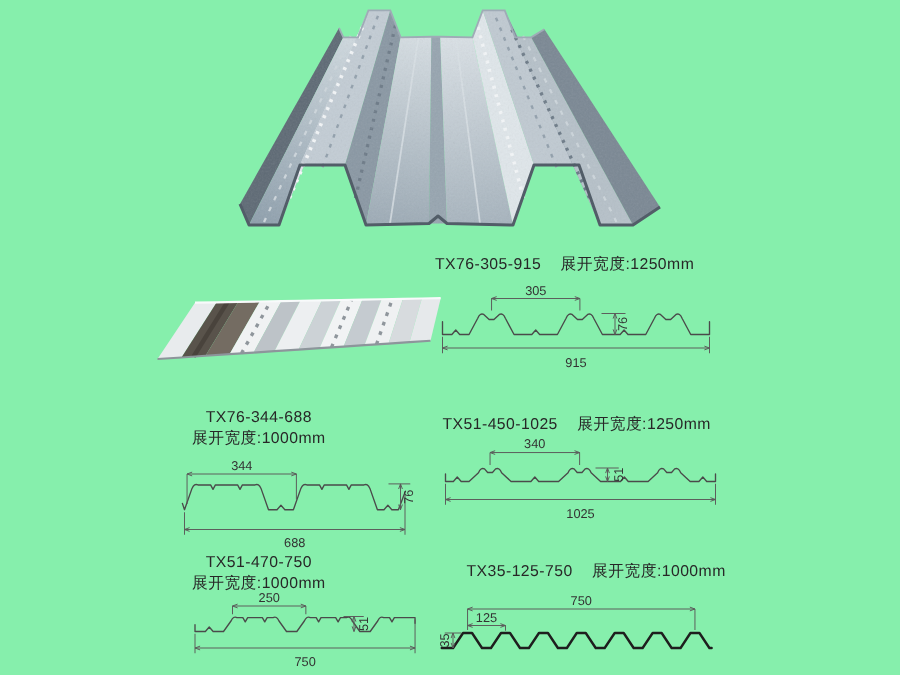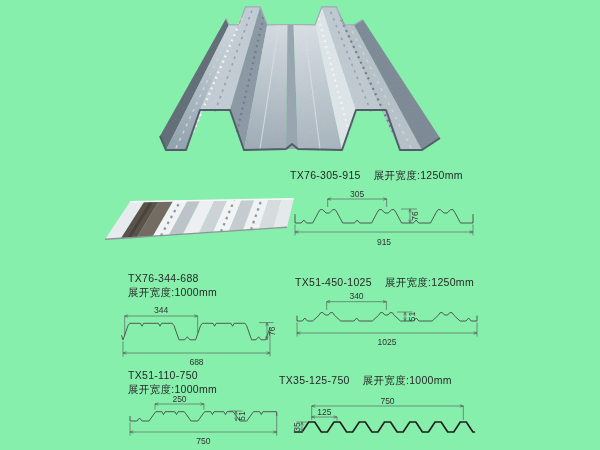--- a/index.html
+++ b/index.html
@@ -1,20 +1,20 @@
 <!DOCTYPE html>
 <html><head>
 <meta charset="utf-8">
 <style>
   html,body{margin:0;padding:0;background:#fff;}
   .stage{position:relative;width:600px;height:450px;background:#86efac;overflow:hidden;
          font-family:"Liberation Sans",sans-serif;}
   .abs{position:absolute;}
   .title{position:absolute;font-size:10.5px;color:#272727;white-space:nowrap;letter-spacing:.3px;}
-  .title.lines div{line-height:13.5px;}
+  .title.lines div{line-height:13.5px;text-align:center;}
   .tgap{display:inline-block;width:13px;}
   svg{overflow:visible;}
   .pf{fill:none;stroke:#4a4a4a;stroke-width:.9;stroke-linejoin:round;stroke-linecap:round;}
   .pf.heavy{stroke:#1e1e1e;stroke-width:1.6;}
   .dm{fill:none;stroke:#5a5a5a;stroke-width:.65;}
   .dt{font-size:8.5px;fill:#333;font-family:"Liberation Sans",sans-serif;}
 </style>
 </head>
 <body>
 
@@ -103,24 +103,24 @@
     <span>TX76-305-915</span><span class="tgap"></span><span>展开宽度:1250mm</span>
   </div>
   <div class="title lines" style="left:128px;top:272px">
     <div>TX76-344-688</div>
     <div>展开宽度:1000mm</div>
   </div>
   <div class="title" style="left:295px;top:276px">
     <span>TX51-450-1025</span><span class="tgap"></span><span>展开宽度:1250mm</span>
   </div>
   <div class="title lines" style="left:128px;top:369px">
-    <div>TX51-110-750</div>
+    <div>TX51-470-750</div>
     <div>展开宽度:1000mm</div>
   </div>
-  <div class="title" style="left:279px;top:374px">
+  <div class="title" style="left:311px;top:374px">
     <span>TX35-125-750</span><span class="tgap"></span><span>展开宽度:1000mm</span>
   </div>
 
   <svg class="abs diag" style="left:290px;top:184px;width:195px;height:66px" viewBox="0 0 195 66">
     <path class="pf" d="M 5,30.5 L 5,39 L 11.25,39 L 13.85,36 L 16.45,39 L 22.7,39 L 28.5,28.2 Q 30,24.4 32.5,25.6 L 36.1,29 L 39.3,29 L 42.9,25.6 Q 45.4,24.4 46.9,28.2 L 52.7,39 L 64.55,39 L 67.15,36 L 69.75,39 L 81.6,39 L 87.4,28.2 Q 88.9,24.4 91.4,25.6 L 95,29 L 98.2,29 L 101.8,25.6 Q 104.3,24.4 105.8,28.2 L 111.6,39 L 123.45,39 L 126.05,36 L 128.65,39 L 140.5,39 L 146.3,28.2 Q 147.8,24.4 150.3,25.6 L 153.9,29 L 157.1,29 L 160.7,25.6 Q 163.2,24.4 164.7,28.2 L 170.5,39 L 183,39 L 183,30.5"></path>
     <path class="dm" d="M 37.7,15 L 96.6,15 M 41.1,13.75 L 37.7,15 L 41.1,16.25 M 93.2,13.75 L 96.6,15 L 93.2,16.25 M 5,48 L 183,48 M 8.4,46.75 L 5,48 L 8.4,49.25 M 179.6,46.75 L 183,48 L 179.6,49.25 M 120,25 L 120,39 M 118.75,28.4 L 120,25 L 121.25,28.4 M 118.75,35.6 L 120,39 L 121.25,35.6 M 37.7,15 L 37.7,23 M 96.6,15 L 96.6,23 M 111,25 L 127,25 M 5,40.5 L 5,51.5 M 183,40.5 L 183,51.5 "></path>
     <text class="dt" x="67.2" y="12.5" text-anchor="middle">305</text>
     <text class="dt" text-anchor="middle" transform="translate(128,32) rotate(-90)">76</text>
     <text class="dt" x="94" y="60.5" text-anchor="middle">915</text>
   </svg>

